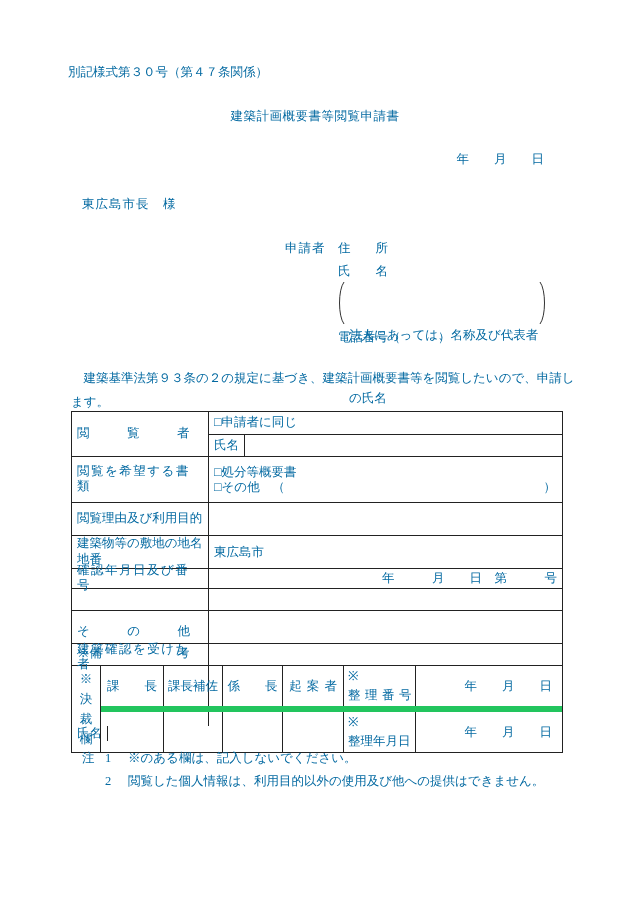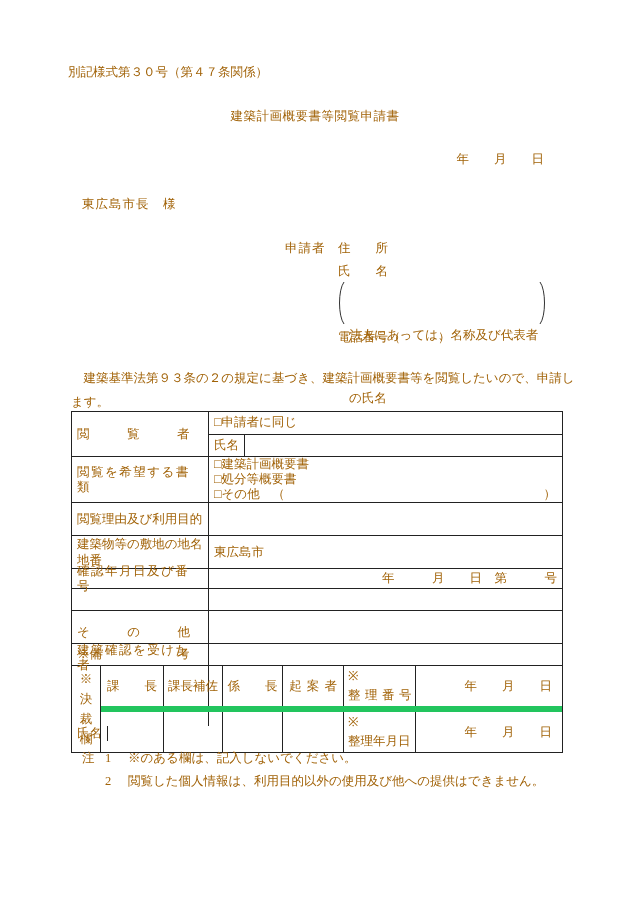--- a/index.html
+++ b/index.html
@@ -3,21 +3,21 @@
 <meta charset="utf-8">
 <style>
   html,body { margin:0; padding:0; background:#e8e8e8; }
   .page {
     position:relative;
     width:630px; height:903px;
     margin:0 auto;
     background:#ffffff;
     font-family:"Liberation Serif","DejaVu Serif",serif;
     font-size:12.5px;
-    color:#a16207;
+    color:#0369a1;
     overflow:hidden;
   }
   .abs { position:absolute; white-space:pre; }
 
   .header-note { left:68px; top:64px; }
   .form-title  { left:0; top:108px; width:630px; text-align:center; letter-spacing:0.5px; }
   .date-line   { right:86px; top:151px; }
   .addressee   { left:82px; top:196px; letter-spacing:1px; }
 
   .applicant-label { left:285px; top:232px; letter-spacing:1px;margin-top:8px; }
@@ -40,20 +40,21 @@
     font-size:12.5px; line-height:15px;
   }
   .form-table * { box-sizing:border-box; }
   .trow { display:flex; border-bottom:1px solid #222; }
   .trow:last-child { border-bottom:none; }
   .lcell {
     width:137px; flex:0 0 137px;
     border-right:1px solid #222;
     display:flex; align-items:center;
     padding:1px 5px;
+    font-family:Liberation Mono, monospace;
   }
   .ccell { flex:1; display:flex; align-items:center; padding:1px 0 1px 5px; }
   .ls1 { letter-spacing:1.5px; }
   .stack { flex-direction:column; align-items:stretch; padding:0; }
   .subrow { display:flex; align-items:center; }
   .subrow.b { border-bottom:1px solid #222; }
   .minicell {
     width:36px; flex:0 0 36px; align-self:stretch;
     border-right:1px solid #222;
     display:flex; align-items:center; padding-left:5px;
@@ -138,21 +139,20 @@
         <div class="subrow h22">
           <div class="minicell">氏名</div>
           <div class="fill"></div>
         </div>
       </div>
     </div>
 
     <div class="trow rowB">
       <div class="lcell ls1">閲覧を希望する書類</div>
       <div class="ccell stack" style="justify-content:center;">
-        <div class="optline" style="padding-left:5px;">□建築計画概要書</div>
         <div class="optline" style="padding-left:5px;">□処分等概要書</div>
         <div class="optline optflex" style="padding-left:5px;">
           <span>□その他　（</span>
           <span>）</span>
         </div>
       </div>
     </div>
 
     <div class="trow rowC">
       <div class="lcell">閲覧理由及び利用目的</div>

